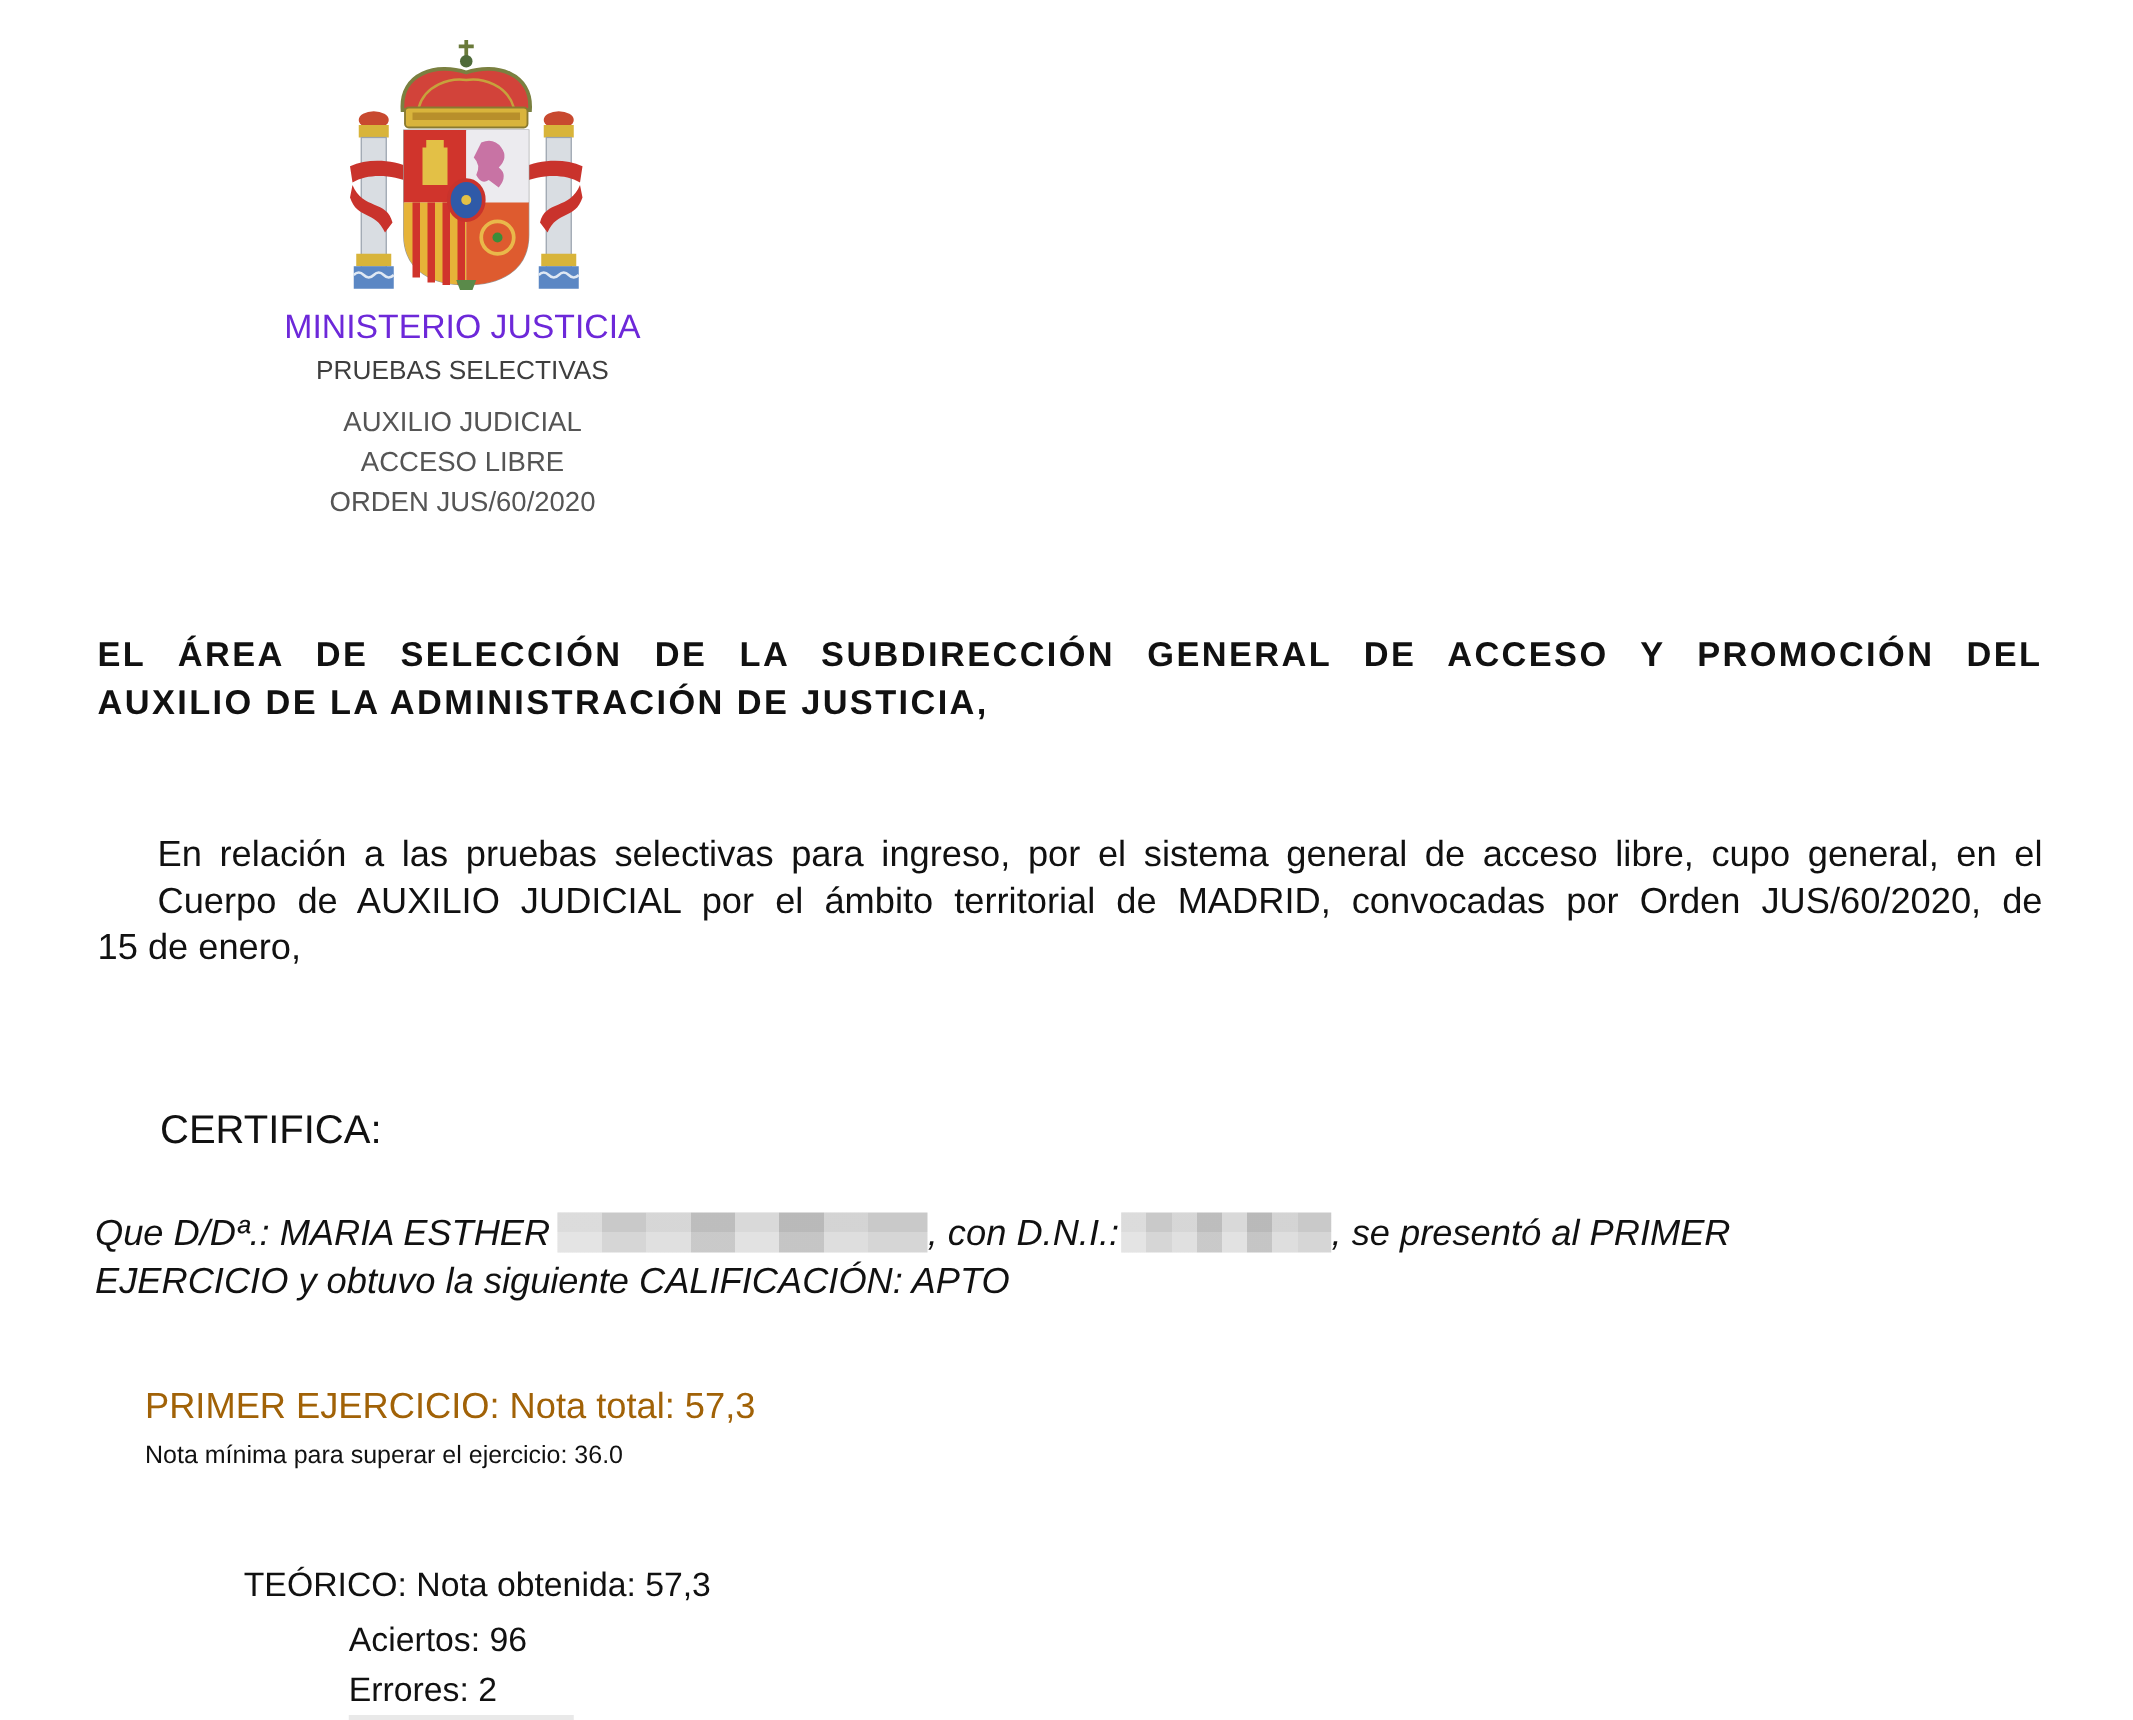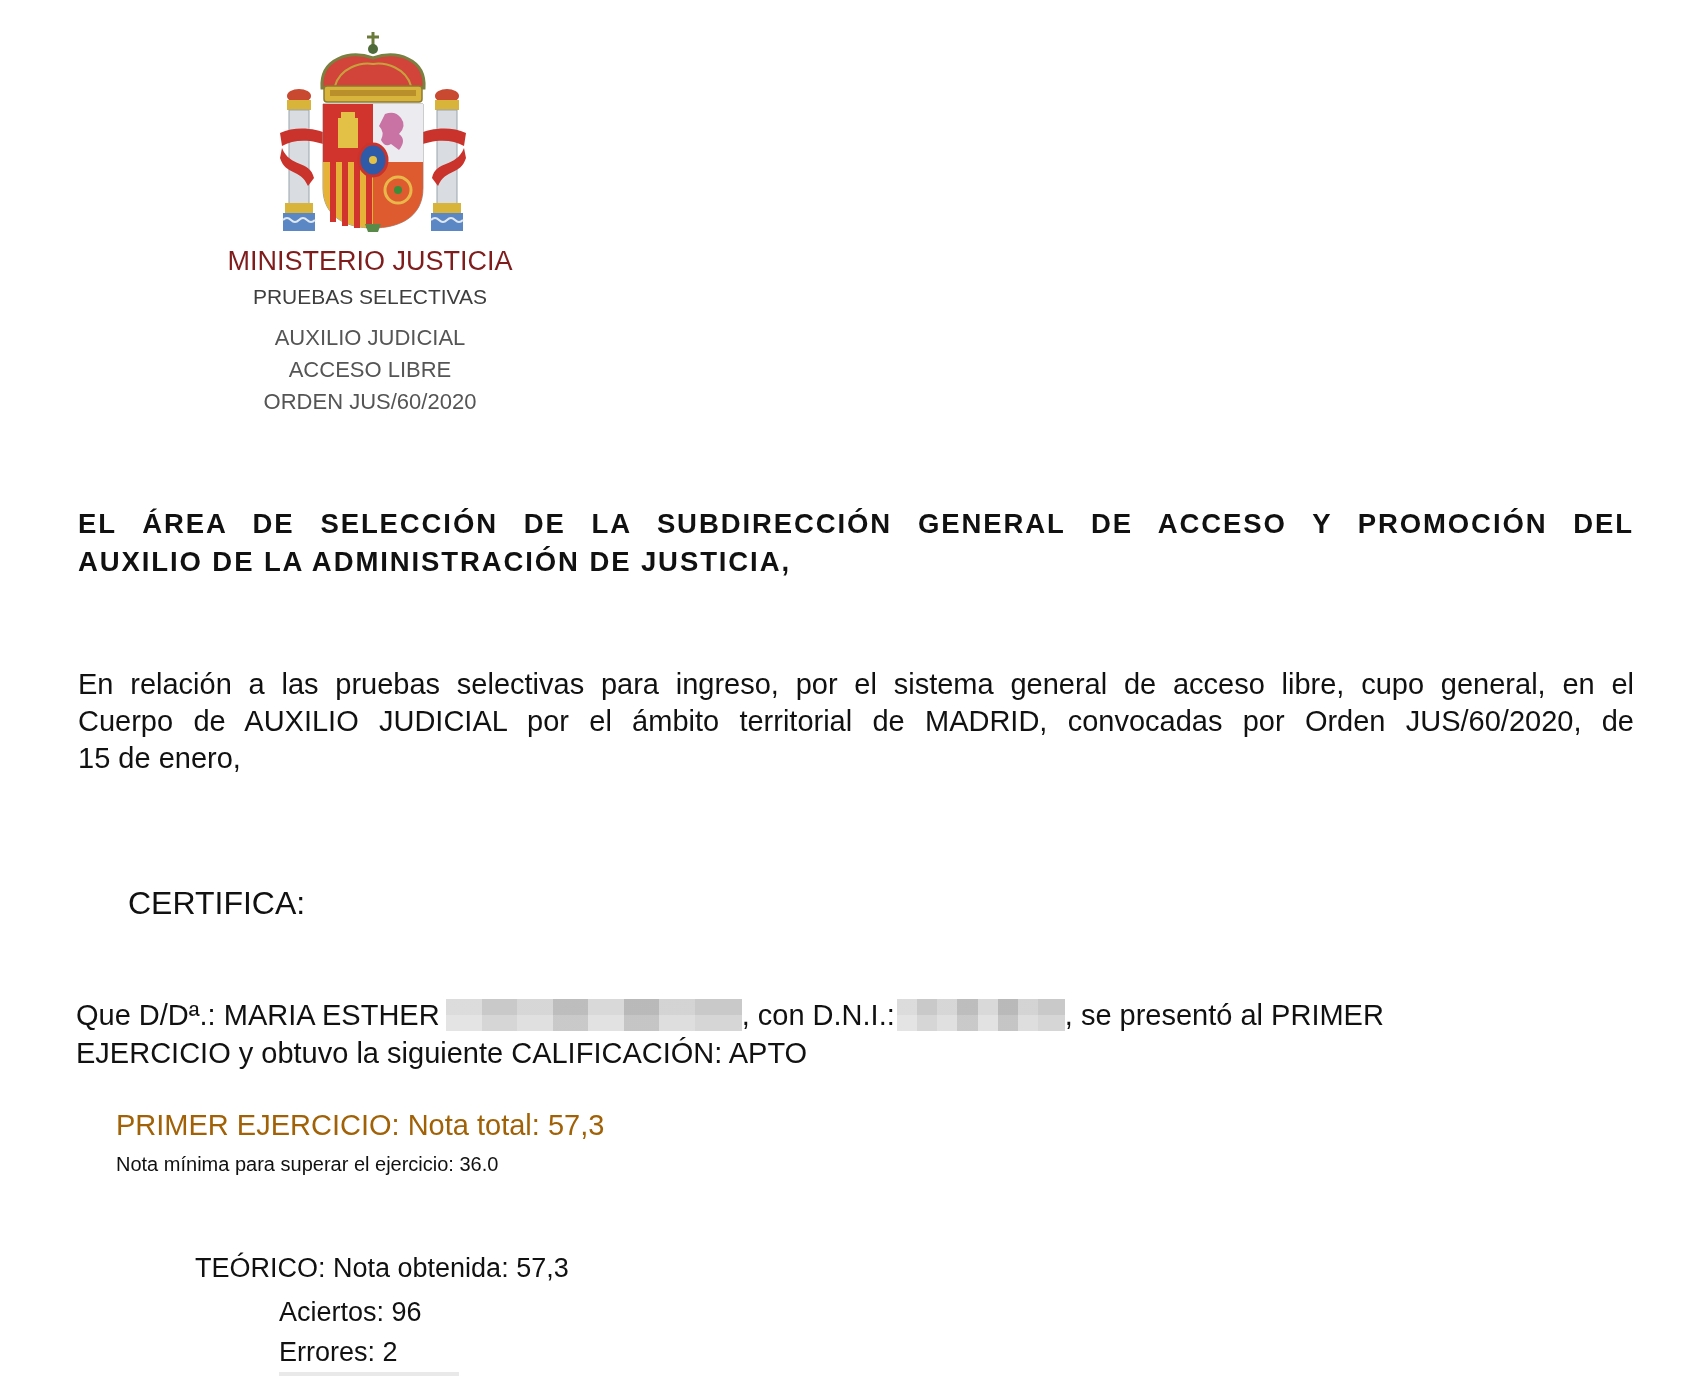--- a/index.html
+++ b/index.html
@@ -2,43 +2,43 @@
 <html><head>
 <meta charset="utf-8">
 <style>
   html, body { margin: 0; padding: 0; background: #ffffff; }
   body { width: 1706px; height: 1376px; position: relative; overflow: hidden;
          font-family: "Liberation Sans", sans-serif; color: #111; }
   .abs { position: absolute; white-space: nowrap; }
 
   
   .logo { position: absolute; left: 280px; top: 28px; width: 190px; height: 210px; }
-  .hdr { position: absolute; left: 190px; width: 360px; text-align: center; color: #7f1d1d; white-space: nowrap; }
+  .hdr { position: absolute; left: 190px; width: 360px; text-align: center; color: #6d28d9; white-space: nowrap; }
   .hdr-1 { top: 246px; font-size: 27px; }
   .hdr-2 { top: 285px; font-size: 21px; color: #3e3e3e; }
   .hdr-3 { top: 325px; font-size: 22px; color: #555; }
   .hdr-4 { top: 357px; font-size: 22px; color: #555; }
   .hdr-5 { top: 389px; font-size: 22px; color: #555; }
 
   
   .heading { position: absolute; left: 78px; width: 1556px; top: 505px;
              font-weight: bold; font-size: 27.5px; letter-spacing: 1.9px; line-height: 38px;
              color: #111; }
   .heading .l1 { display: block; text-align: justify; text-align-last: justify; white-space: nowrap; }
   .heading .l2 { display: block; white-space: nowrap; }
 
   
   .para { position: absolute; left: 78px; width: 1556px; top: 666px;
           font-size: 29px; line-height: 37px; color: #111; }
   .para .ln { display: block; white-space: nowrap; }
-  .para .just { text-align: justify; text-align-last: justify; }
+  .para .just { text-align: justify; text-align-last: justify; margin-left: 48px; }
 
   .certifica { left: 128px; top: 885px; font-size: 32px; color: #111; }
 
-  .que { position: absolute; left: 76px; top: 996px; font-size: 29px; line-height: 38px; color: #111; white-space: nowrap; }
+  .que { position: absolute; left: 76px; top: 968px; font-size: 29px; line-height: 38px; color: #111; white-space: nowrap; font-style: italic; }
   .redact { display: inline-block; vertical-align: -6px; height: 32px;
             background:
               linear-gradient(90deg, rgba(255,255,255,0.35) 0 12%, rgba(0,0,0,0) 12% 24%, rgba(255,255,255,0.25) 24% 36%, rgba(0,0,0,0.06) 36% 48%, rgba(255,255,255,0.3) 48% 60%, rgba(0,0,0,0.08) 60% 72%, rgba(255,255,255,0.2) 72% 84%, rgba(0,0,0,0) 84% 100%),
               linear-gradient(180deg, #c9c9c9 0 50%, #d6d6d6 50% 100%); }
   .redact-name { width: 296px; margin-left: 6px; }
   .redact-dni { width: 168px; margin-left: 2px; }
 
   .score1 { left: 116px; top: 1109px; font-size: 29px; color: #a16207; }
   .score2 { left: 116px; top: 1153px; font-size: 20px; color: #111; }
   .teor { left: 195px; top: 1253px; font-size: 27px; color: #111; }

